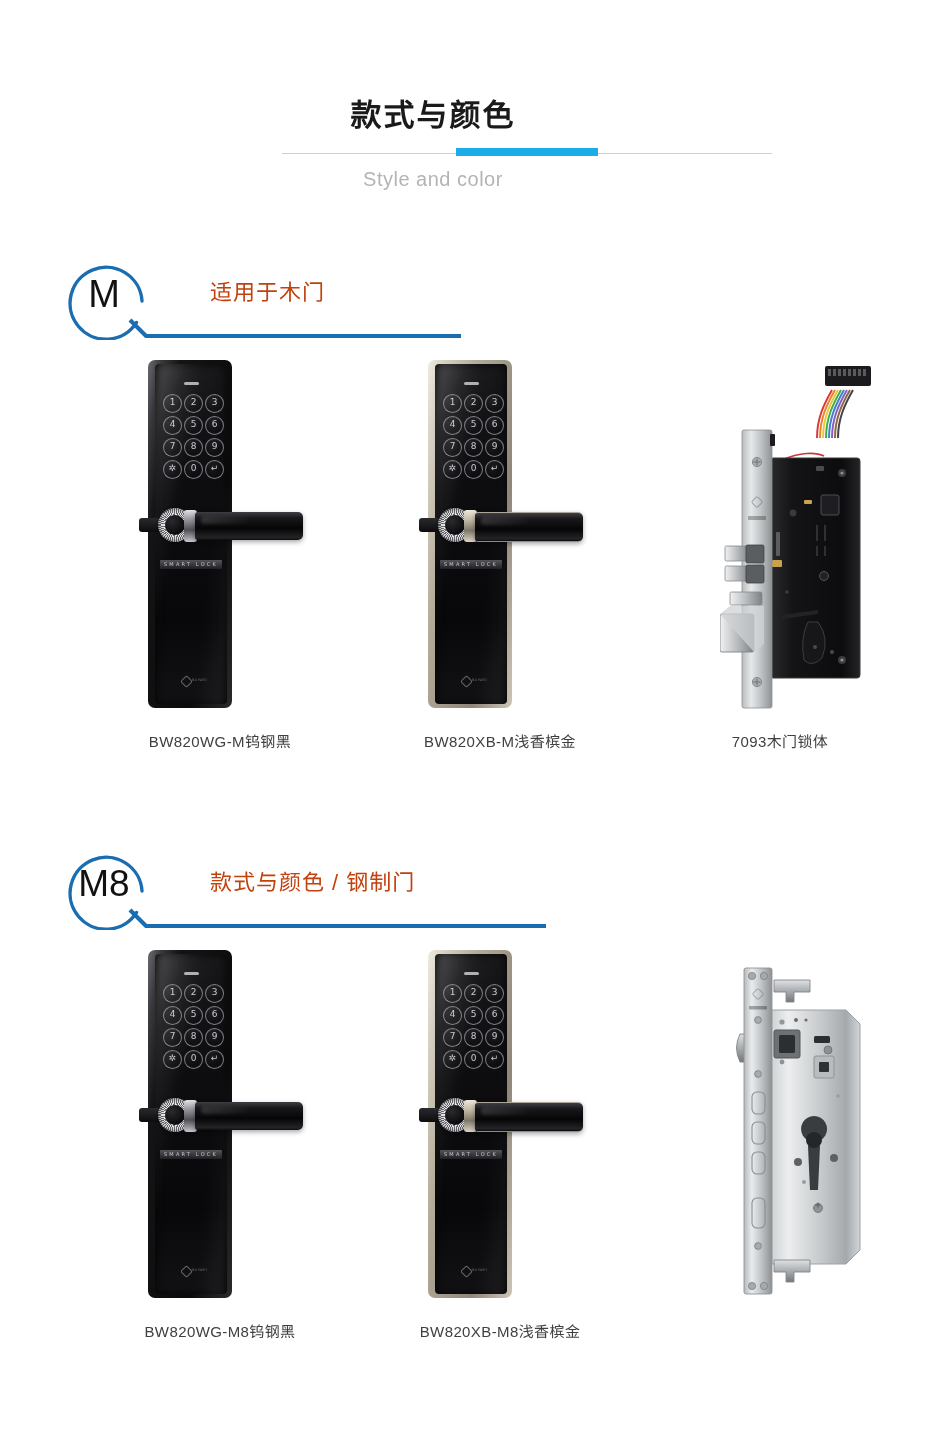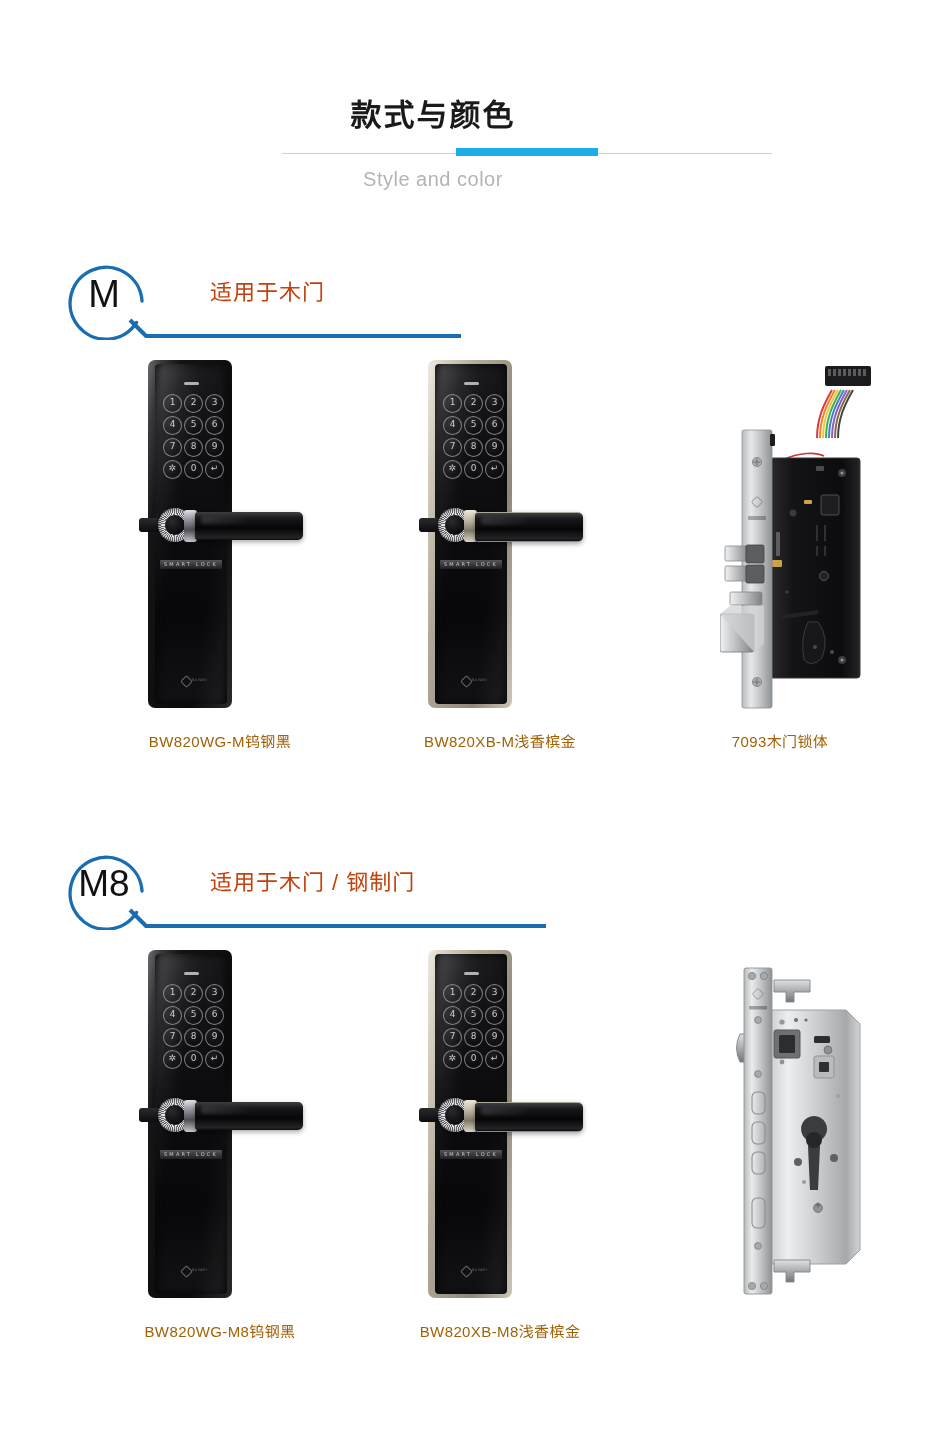--- a/index.html
+++ b/index.html
@@ -106,21 +106,21 @@
     width: 300px;
     text-align: center;
   }
   .product-stage {
     position: relative;
     width: 300px;
     height: 370px;
   }
   .product-caption {
     font-size: 15px;
-    color: #a16207;
+    color: #404040;
     letter-spacing: 0.4px;
     white-space: nowrap;
   }
 
   
   .lock {
     position: absolute;
     left: 50%;
     top: 0;
     transform: translateX(-72px);
@@ -533,21 +533,21 @@
   </div>
 
 </div>
 
 <div class="section-badge" style="left:58px; top:838px;">
   <svg class="badge-svg" width="520" height="92" viewBox="0 0 520 92">
     <path d="M 78.5 74.5 A 36 36 0 1 1 84 53" fill="none" stroke="#1a6db0" stroke-width="3.4" stroke-linecap="round"></path>
     <path d="M 72 72 L 88 88 L 488 88" fill="none" stroke="#1a6db0" stroke-width="4.2" stroke-linejoin="miter" stroke-linecap="butt"></path>
   </svg>
   <div class="badge-letter wide">M8</div>
-  <div class="badge-label">适用于木门 / 钢制门</div>
+  <div class="badge-label">款式与颜色 / 钢制门</div>
 </div>
 
 <div class="product-row" style="top:950px;">
 
   <div class="product-cell" style="left:70px;">
     <div class="product-stage">
       <div class="lock">
         <div class="lock-frame black"></div>
         <div class="lock-glass">
           <div class="glass-sheen"></div>

